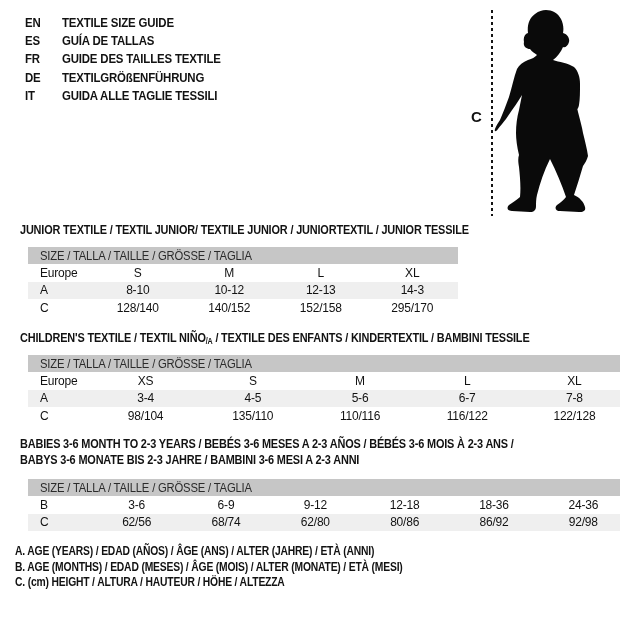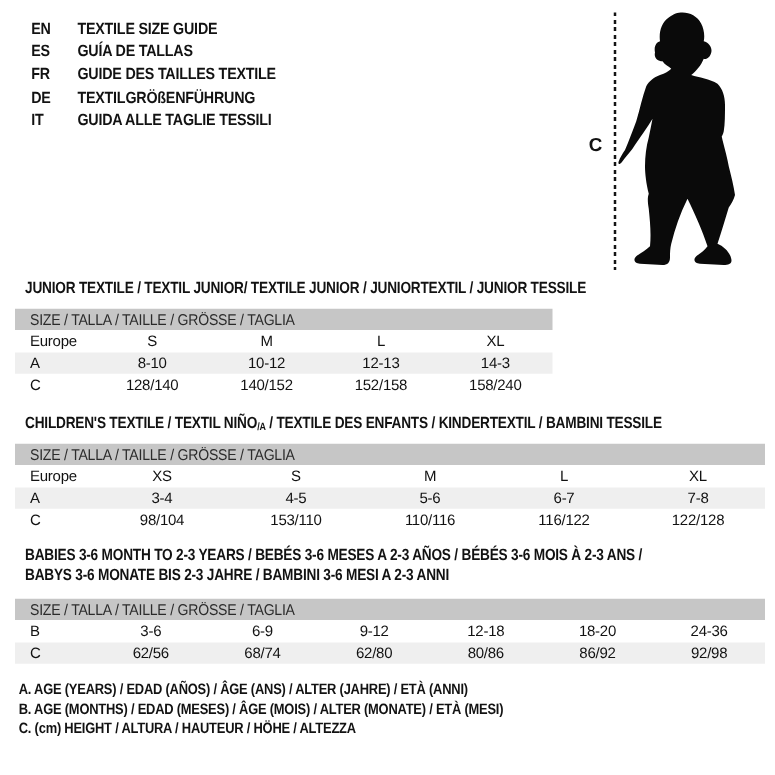--- a/index.html
+++ b/index.html
@@ -28,21 +28,21 @@
   
   .sec-title{
     position:absolute;left:20px;font-weight:bold;font-size:13px;line-height:15.5px;
     letter-spacing:-0.2px;white-space:nowrap;transform:scaleX(0.84);transform-origin:0 0;
   }
   .sec-title .subscr{font-size:8.5px;vertical-align:-2px;}
   .t1-title{top:222px;}
   .t2-title{top:330px;}
   .t3-title{top:436px;}
   
-  .size-table{position:absolute;left:12px;font-size:12px;letter-spacing:-0.2px;}
+  .size-table{position:absolute;left:28px;font-size:12px;letter-spacing:-0.2px;}
   .t1{top:247px;width:430px;}
   .t2{top:355px;width:600px;}
   .t3{top:479px;width:600px;}
   .bar{
     height:17px;background:#c6c6c6;display:flex;align-items:center;
     padding-left:12px;box-sizing:border-box;color:#2b2b2b;font-size:12.5px;
   }
   .bar span{display:inline-block;transform:scaleX(0.9);transform-origin:0 50%;white-space:nowrap;}
   .trow{display:flex;height:17.5px;align-items:center;}
   .trow.shaded{background:#efefef;}
@@ -131,21 +131,21 @@
       <div class="tcell">8-10</div>
       <div class="tcell">10-12</div>
       <div class="tcell">12-13</div>
       <div class="tcell">14-3</div>
     </div>
     <div class="trow">
       <div class="tlabel">C</div>
       <div class="tcell">128/140</div>
       <div class="tcell">140/152</div>
       <div class="tcell">152/158</div>
-      <div class="tcell">158/240</div>
+      <div class="tcell">295/170</div>
     </div>
   </div>
 
   <div class="sec-title t2-title">
     <span>CHILDREN'S TEXTILE / TEXTIL NIÑO</span><span class="subscr">/A</span><span> / TEXTILE DES ENFANTS / KINDERTEXTIL / BAMBINI TESSILE</span>
   </div>
   <div class="size-table t2">
     <div class="bar">
       <span>SIZE / TALLA / TAILLE / GRÖSSE / TAGLIA</span>
     </div>
@@ -161,42 +161,42 @@
       <div class="tlabel">A</div>
       <div class="tcell">3-4</div>
       <div class="tcell">4-5</div>
       <div class="tcell">5-6</div>
       <div class="tcell">6-7</div>
       <div class="tcell">7-8</div>
     </div>
     <div class="trow">
       <div class="tlabel">C</div>
       <div class="tcell">98/104</div>
-      <div class="tcell">153/110</div>
+      <div class="tcell">135/110</div>
       <div class="tcell">110/116</div>
       <div class="tcell">116/122</div>
       <div class="tcell">122/128</div>
     </div>
   </div>
 
   <div class="sec-title t3-title">
     <div>BABIES 3-6 MONTH TO 2-3 YEARS / BEBÉS 3-6 MESES A 2-3 AÑOS / BÉBÉS 3-6 MOIS À 2-3 ANS /</div>
     <div>BABYS 3-6 MONATE BIS 2-3 JAHRE / BAMBINI 3-6 MESI A 2-3 ANNI</div>
   </div>
   <div class="size-table t3">
     <div class="bar">
       <span>SIZE / TALLA / TAILLE / GRÖSSE / TAGLIA</span>
     </div>
     <div class="trow">
       <div class="tlabel">B</div>
       <div class="tcell">3-6</div>
       <div class="tcell">6-9</div>
       <div class="tcell">9-12</div>
       <div class="tcell">12-18</div>
-      <div class="tcell">18-20</div>
+      <div class="tcell">18-36</div>
       <div class="tcell">24-36</div>
     </div>
     <div class="trow shaded">
       <div class="tlabel">C</div>
       <div class="tcell">62/56</div>
       <div class="tcell">68/74</div>
       <div class="tcell">62/80</div>
       <div class="tcell">80/86</div>
       <div class="tcell">86/92</div>
       <div class="tcell">92/98</div>

